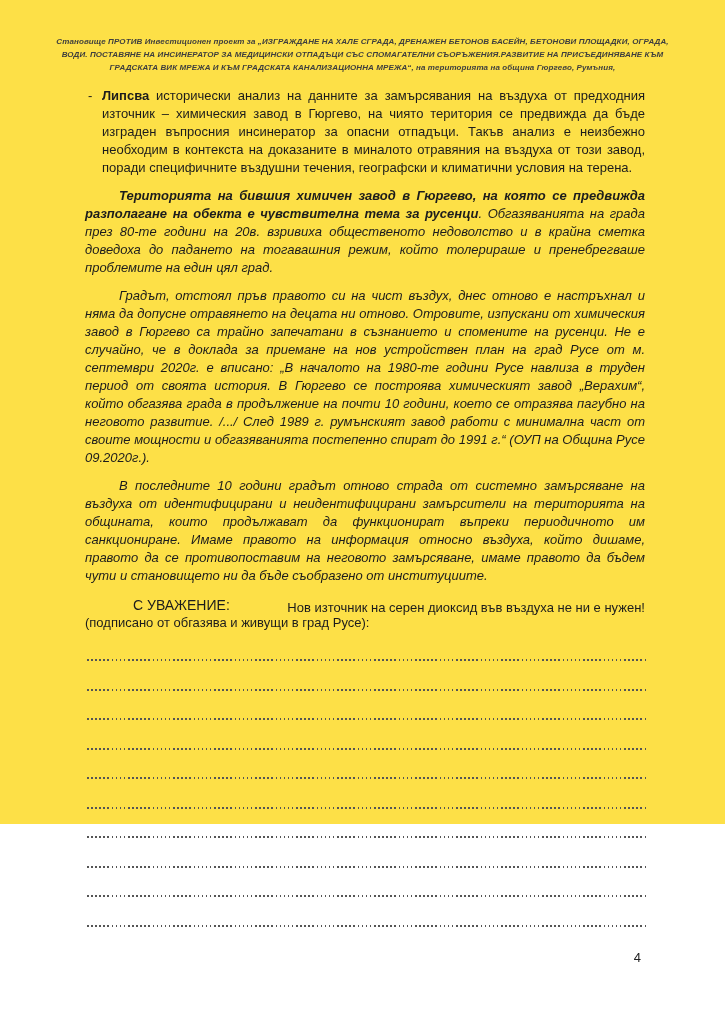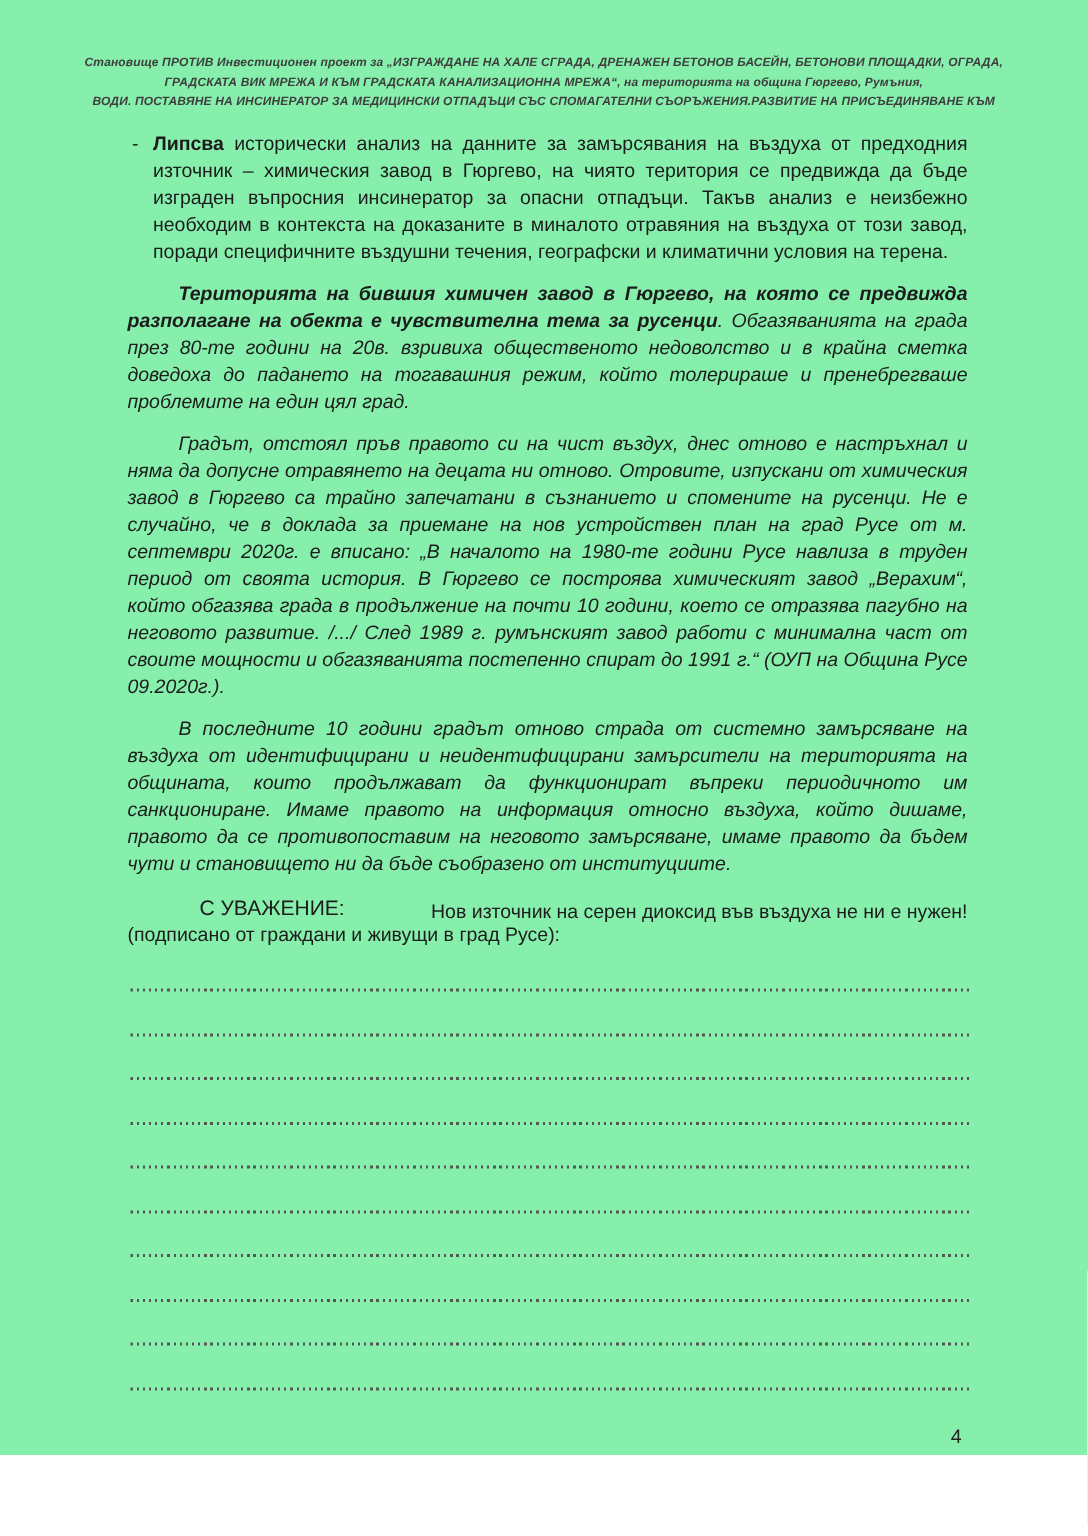--- a/index.html
+++ b/index.html
@@ -11,22 +11,22 @@
     width: 725px;
     height: 1024px;
     overflow: hidden;
     font-family: "Liberation Sans", "DejaVu Sans", sans-serif;
     color: #1d1d1d;
     position: relative;
   }
   .page {
     position: relative;
     width: 725px;
-    height: 970px;
-    background: #86efac;
+    height: 824px;
+    background: #fde047;
     box-sizing: border-box;
   }
   
   .doc-header {
     padding-top: 36px;
     text-align: center;
     font-size: 8px;
     font-weight: bold;
     font-style: italic;
     line-height: 12.8px;
@@ -113,22 +113,22 @@
     color: #222222;
   }
 </style>
 </head>
 <body>
 
 <div class="page">
 
   <div class="doc-header">
     <span class="hline">Становище ПРОТИВ  Инвестиционен проект за „ИЗГРАЖДАНЕ НА ХАЛЕ СГРАДА, ДРЕНАЖЕН БЕТОНОВ БАСЕЙН, БЕТОНОВИ ПЛОЩАДКИ, ОГРАДА,</span>
+    <span class="hline">ВОДИ. ПОСТАВЯНЕ НА ИНСИНЕРАТОР ЗА МЕДИЦИНСКИ ОТПАДЪЦИ СЪС СПОМАГАТЕЛНИ СЪОРЪЖЕНИЯ.РАЗВИТИЕ НА ПРИСЪЕДИНЯВАНЕ КЪМ</span>
     <span class="hline">ГРАДСКАТА ВИК МРЕЖА И КЪМ ГРАДСКАТА КАНАЛИЗАЦИОННА МРЕЖА“, на територията на  община Гюргево, Румъния,</span>
-    <span class="hline">ВОДИ. ПОСТАВЯНЕ НА ИНСИНЕРАТОР ЗА МЕДИЦИНСКИ ОТПАДЪЦИ СЪС СПОМАГАТЕЛНИ СЪОРЪЖЕНИЯ.РАЗВИТИЕ НА ПРИСЪЕДИНЯВАНЕ КЪМ</span>
   </div>
 
   <div class="content">
 
     <div class="bullet-para">
       <span class="bullet-dash">-</span>
       <b>Липсва</b><span> исторически анализ на данните за замърсявания на въздуха от предходния източник – химическия завод в Гюргево, на чиято територия се предвижда да бъде изграден въпросния инсинератор за опасни отпадъци. Такъв анализ е неизбежно необходим в контекста на доказаните в миналото отравяния на въздуха от този завод, поради специфичните въздушни течения, географски и климатични условия на терена.</span>
     </div>
 
     <p class="para">
@@ -138,21 +138,21 @@
     <p class="para">Градът, отстоял пръв правото си на чист въздух, днес отново е настръхнал и няма да допусне отравянето на децата ни отново. Отровите, изпускани от химическия завод в Гюргево са трайно запечатани в съзнанието и спомените на русенци. Не е случайно, че в доклада за приемане на нов устройствен план на град Русе от м. септември 2020г. е вписано: „В началото на 1980-те години Русе навлиза в труден период от своята история. В Гюргево се построява химическият завод „Верахим“, който обгазява града в продължение на почти 10 години, което се отразява пагубно на неговото развитие. /.../ След 1989 г. румънският завод работи с минимална част от своите мощности и обгазяванията постепенно спират до 1991 г.“ (ОУП на Община Русе 09.2020г.).</p>
 
     <p class="para">В последните 10 години градът отново страда от системно замърсяване на въздуха от идентифицирани и неидентифицирани замърсители на територията на общината, които продължават да функционират въпреки периодичното им санкциониране. Имаме правото на информация относно въздуха, който дишаме,  правото да се противопоставим на неговото замърсяване, имаме правото да бъдем чути и становището ни да бъде съобразено от институциите.</p>
 
     <p class="statement">Нов източник на серен диоксид във въздуха не ни е нужен!</p>
 
   </div>
 
   <div class="salutation">С УВАЖЕНИЕ:</div>
 
-  <div class="signed-note">(подписано от граждани и живущи в град Русе):</div>
+  <div class="signed-note">(подписано от обгазява и живущи в град Русе):</div>
 
   <div class="sig-lines">
       <div class="dotted-line"></div>
       <div class="dotted-line"></div>
       <div class="dotted-line"></div>
       <div class="dotted-line"></div>
       <div class="dotted-line"></div>
       <div class="dotted-line"></div>
       <div class="dotted-line"></div>
       <div class="dotted-line"></div>

